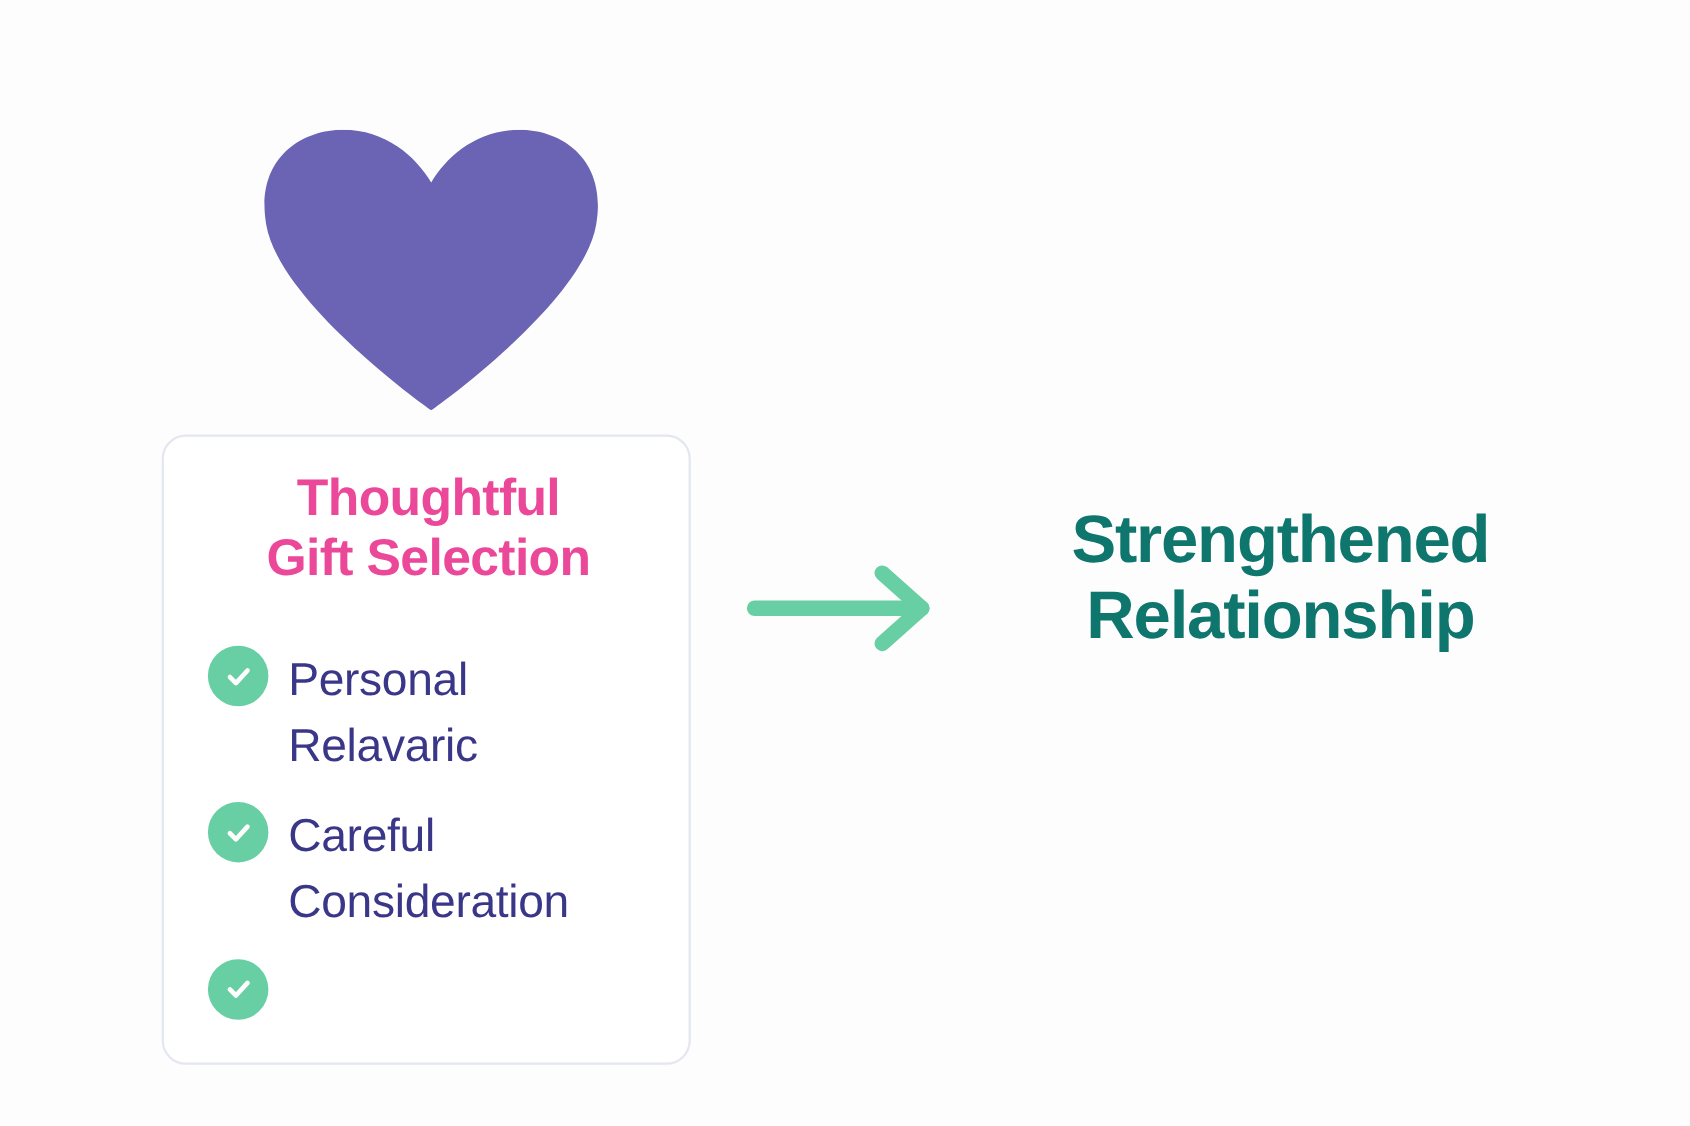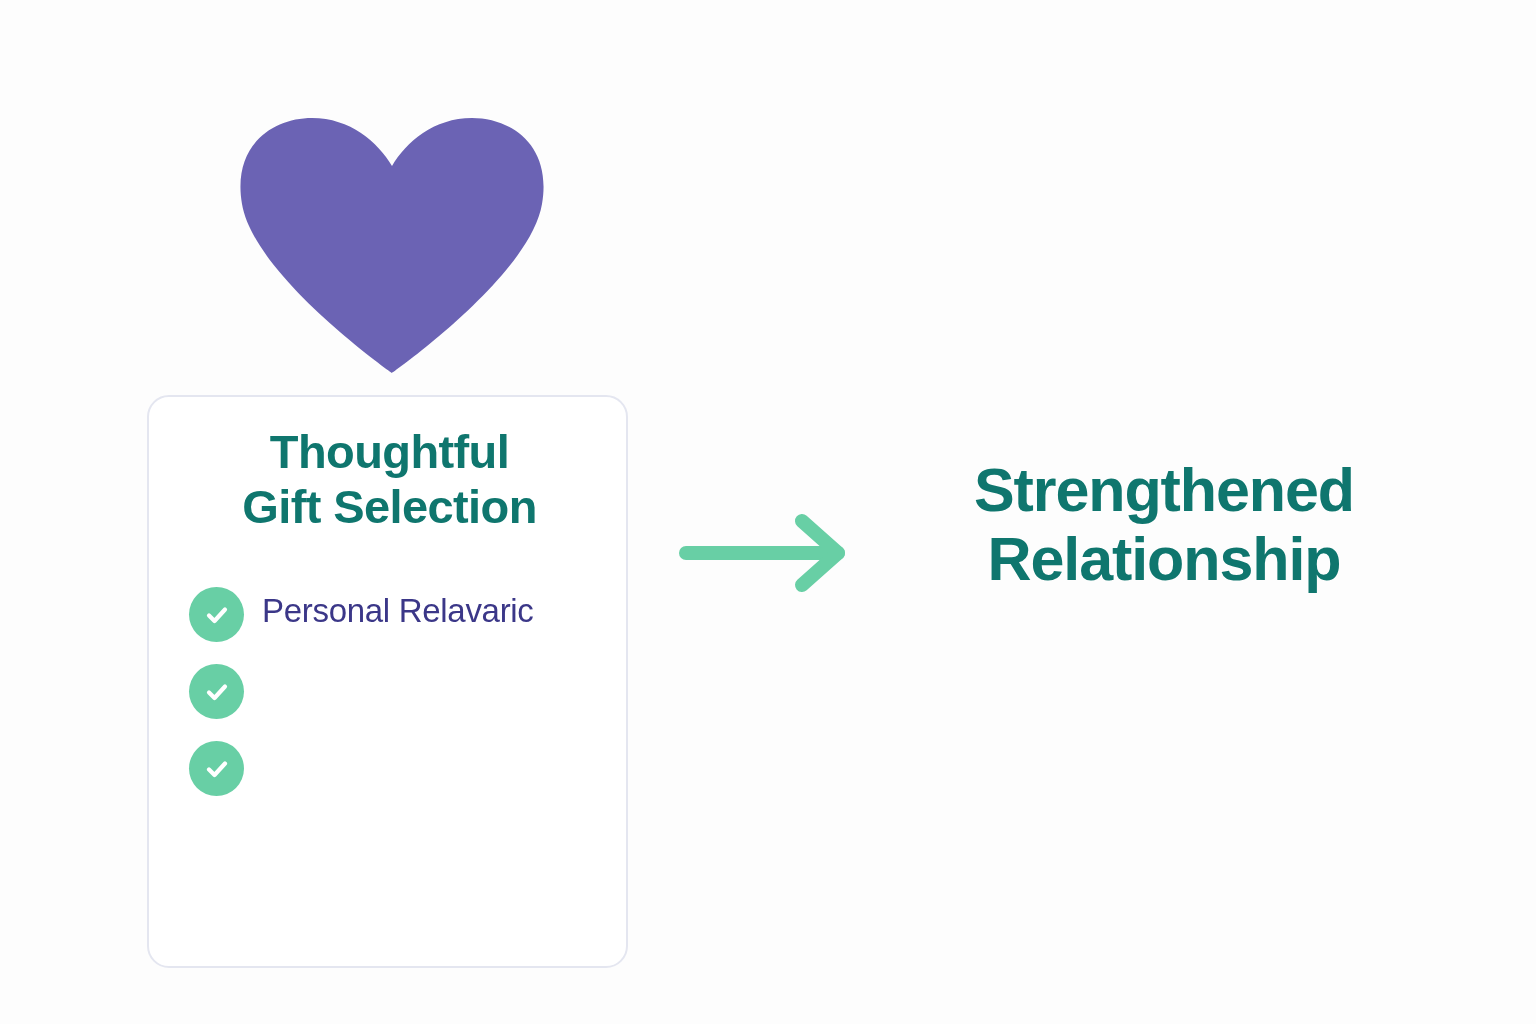--- a/index.html
+++ b/index.html
@@ -46,21 +46,21 @@
   #card-title {
     position: absolute;
     left: 0;
     top: 28px;
     width: 481px;
     text-align: center;
     font-size: 47px;
     font-weight: 700;
     line-height: 1.17;
     letter-spacing: -0.6px;
-    color: #0f766e;
+    color: #ec4899;
     white-space: pre-line;
   }
 
   #checklist {
     position: absolute;
     left: 40px;
     top: 190px;
     width: 420px;
     list-style: none;
   }
@@ -79,21 +79,21 @@
     background: #68cfa5;
     display: flex;
     align-items: center;
     justify-content: center;
     margin-right: 18px;
   }
 
   .check-badge svg { display: block; }
 
   .check-label {
-    font-size: 33px;
+    font-size: 42px;
     font-weight: 400;
     line-height: 1.42;
     letter-spacing: -0.3px;
     color: #3b3788;
     padding-top: 1px;
     max-width: 330px;
   }
 
   
   #flow-arrow {
@@ -152,20 +152,22 @@
         <span class="check-label">Personal
 Relavaric</span>
       </li>
 
       <li class="check-item">
         <span class="check-badge">
           <svg viewBox="0 0 28 28" width="28" height="28" aria-hidden="true">
             <path d="M6 14.5 L11.5 20 L22 8.5" fill="none" stroke="#ffffff" stroke-width="4.2" stroke-linecap="round" stroke-linejoin="round"></path>
           </svg>
         </span>
+        <span class="check-label">Careful
+Consideration</span>
       </li>
 
       <li class="check-item">
         <span class="check-badge">
           <svg viewBox="0 0 28 28" width="28" height="28" aria-hidden="true">
             <path d="M6 14.5 L11.5 20 L22 8.5" fill="none" stroke="#ffffff" stroke-width="4.2" stroke-linecap="round" stroke-linejoin="round"></path>
           </svg>
         </span>
       </li>
 

